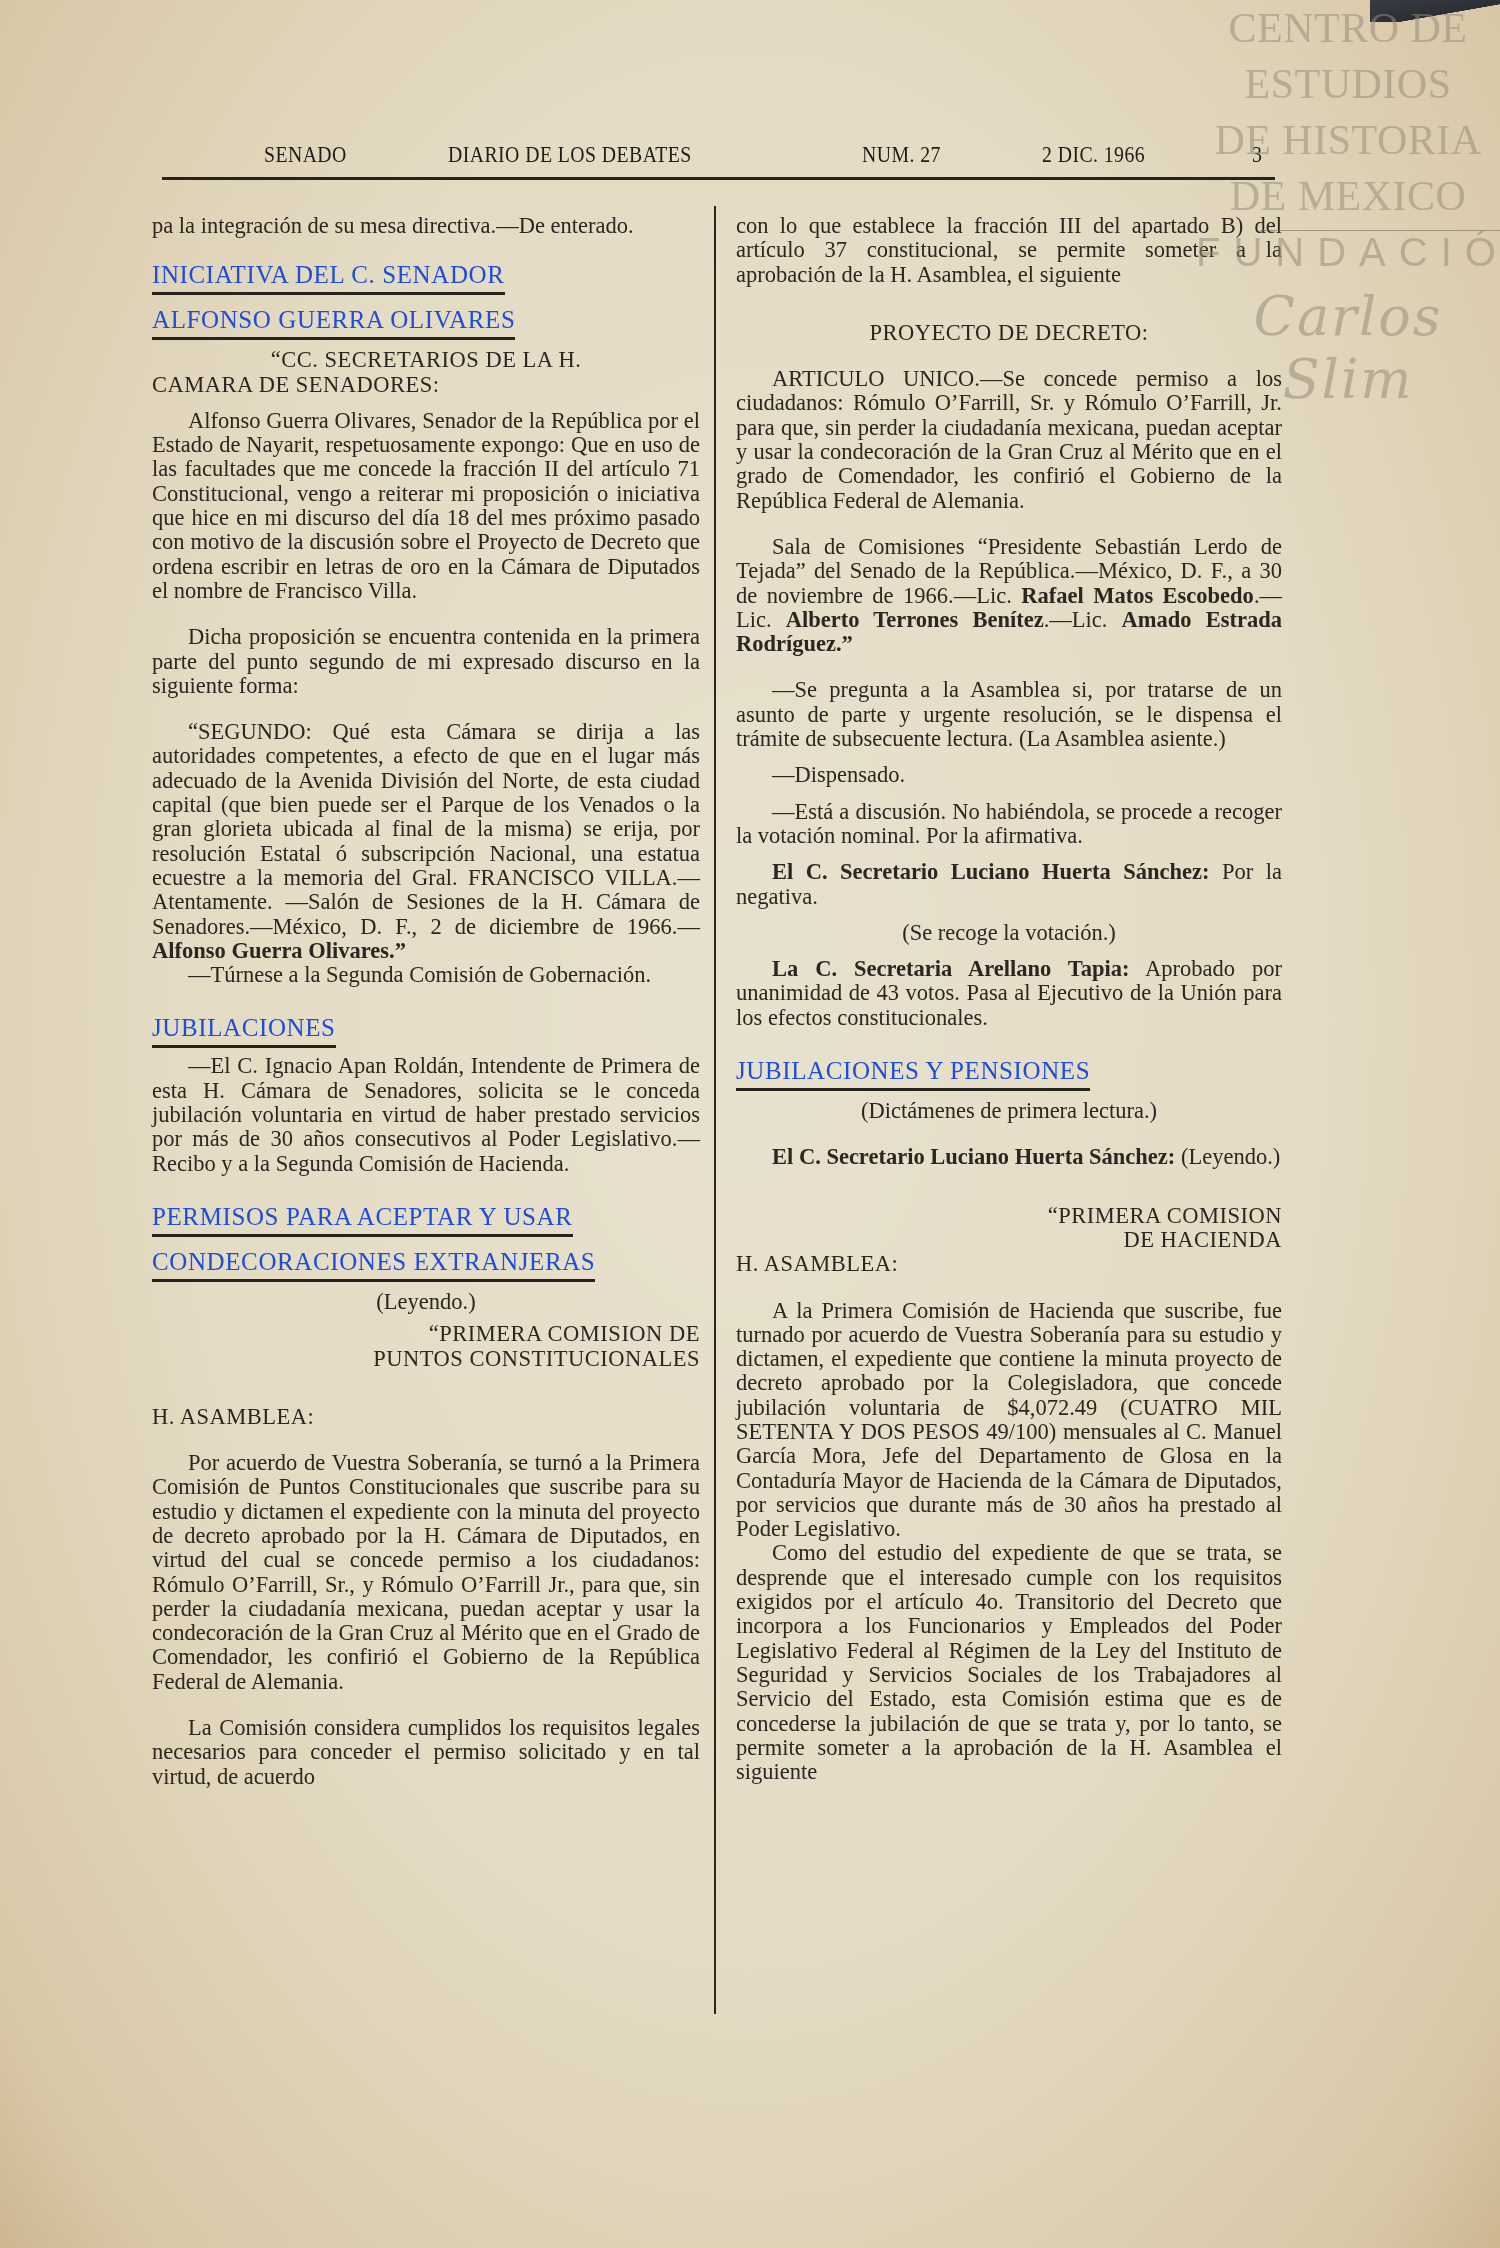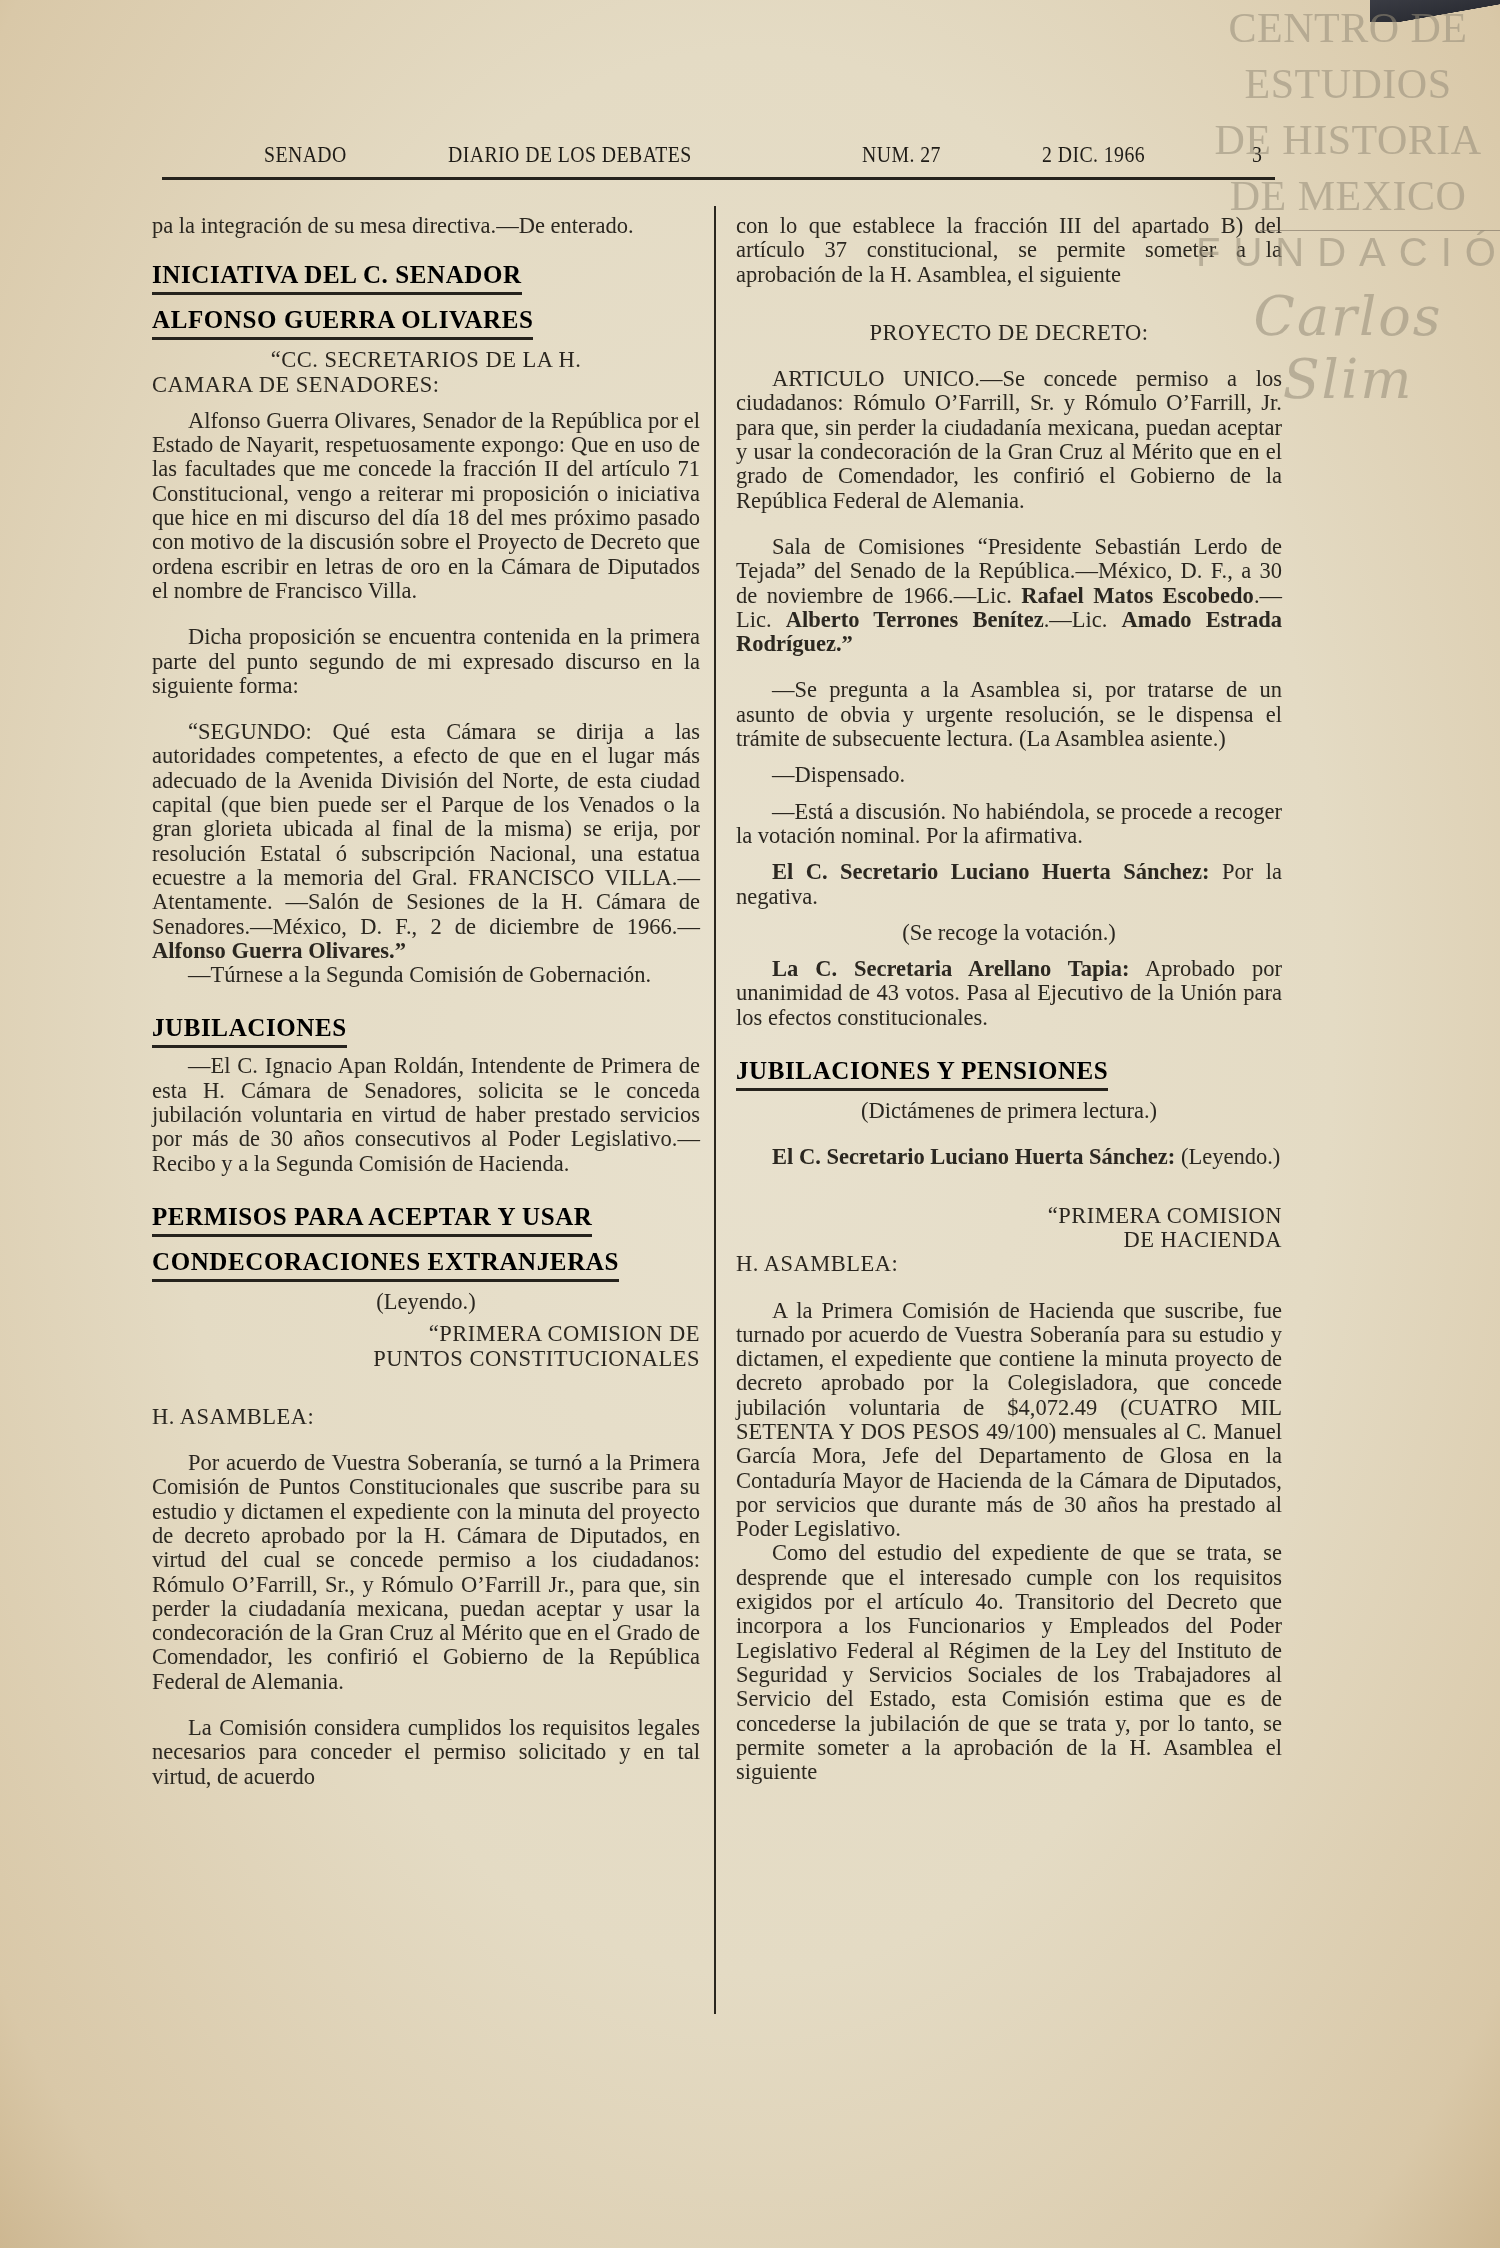--- a/index.html
+++ b/index.html
@@ -38,23 +38,23 @@
   .indent { text-indent: 36px; }
   .gap-s { margin-top: 12px; }
   .gap-m { margin-top: 22px; }
   .gap-l { margin-top: 34px; }
   .center { text-align: center; }
   .right { text-align: right; font-family: Liberation Serif, serif; }
   .caps { letter-spacing: 0.5px; }
   b { font-weight: bold; }
 
   .section-head {
-    font-weight: bold; font-size: 25px; line-height: 30px; letter-spacing: 0.6px;
+    font-weight: normal; font-size: 25px; line-height: 30px; letter-spacing: 0.6px;
     display: inline-block; border-bottom: 3px solid #26231d; padding-bottom: 2px; margin: 0;
-    color: #000000;
+    color: #1d4ed8;
   }
   .section-block { margin-top: 22px; }
   .sh-wrap { display: block; }
 
   
   .watermark {
     position: absolute; top: 0; left: 1196px; width: 304px; height: 370px;
     color: rgba(150,140,120,0.55); font-family: "Liberation Serif", serif;
     text-align: center; pointer-events: none;
   }
@@ -109,21 +109,21 @@
       <p class="indent gap-m">Por acuerdo de Vuestra Soberanía, se turnó a la Primera Comisión de Puntos Constitucionales que suscribe para su estudio y dictamen el expediente con la minuta del proyecto de decreto aprobado por la H. Cámara de Diputados, en virtud del cual se concede permiso a los ciudadanos: Rómulo O’Farrill, Sr., y Rómulo O’Farrill Jr., para que, sin perder la ciudadanía mexicana, puedan aceptar y usar la condecoración de la Gran Cruz al Mérito que en el Grado de Comendador, les confirió el Gobierno de la República Federal de Alemania.</p>
       <p class="indent gap-m">La Comisión considera cumplidos los requisitos legales necesarios para conceder el permiso solicitado y en tal virtud, de acuerdo</p>
     </div>
   </div>
 
   <div class="col col-right">
     <p>con lo que establece la fracción III del apartado B) del artículo 37 constitucional, se permite someter a la aprobación de la H. Asamblea, el siguiente</p>
     <p class="center caps gap-l">PROYECTO DE DECRETO:</p>
     <p class="indent gap-m">ARTICULO UNICO.—Se concede permiso a los ciudadanos: Rómulo O’Farrill, Sr. y Rómulo O’Farrill, Jr. para que, sin perder la ciudadanía mexicana, puedan aceptar y usar la condecoración de la Gran Cruz al Mérito que en el grado de Comendador, les confirió el Gobierno de la República Federal de Alemania.</p>
     <p class="indent gap-m"><span>Sala de Comisiones “Presidente Sebastián Lerdo de Tejada” del Senado de la República.—México, D. F., a 30 de noviembre de 1966.—Lic. </span><b>Rafael Matos Escobedo</b><span>.—Lic. </span><b>Alberto Terrones Benítez</b><span>.—Lic. </span><b>Amado Estrada Rodríguez.”</b></p>
-    <p class="indent gap-m">—Se pregunta a la Asamblea si, por tratarse de un asunto de obvia y urgente resolución, se le dispensa el trámite de subsecuente lectura. (La Asamblea asiente.)</p>
+    <p class="indent gap-m">—Se pregunta a la Asamblea si, por tratarse de un asunto de parte y urgente resolución, se le dispensa el trámite de subsecuente lectura. (La Asamblea asiente.)</p>
     <p class="indent gap-s">—Dispensado.</p>
     <p class="indent gap-s">—Está a discusión. No habiéndola, se procede a recoger la votación nominal. Por la afirmativa.</p>
     <p class="indent gap-s"><b>El C. Secretario Luciano Huerta Sánchez:</b> <span>Por la negativa.</span></p>
     <p class="center gap-s">(Se recoge la votación.)</p>
     <p class="indent gap-s"><b>La C. Secretaria Arellano Tapia:</b> <span>Aprobado por unanimidad de 43 votos. Pasa al Ejecutivo de la Unión para los efectos constitucionales.</span></p>
 
     <div class="section-block" style="margin-top:26px">
       <div class="sh-wrap"><h2 class="section-head">JUBILACIONES Y PENSIONES</h2></div>
       <p style="margin-top:8px; font-weight:normal; text-align:center">(Dictámenes de primera lectura.)</p>
       <p class="indent gap-m" style="text-align:justify"><b>El C. Secretario Luciano Huerta Sánchez:</b> <span>(Leyendo.)</span></p>

